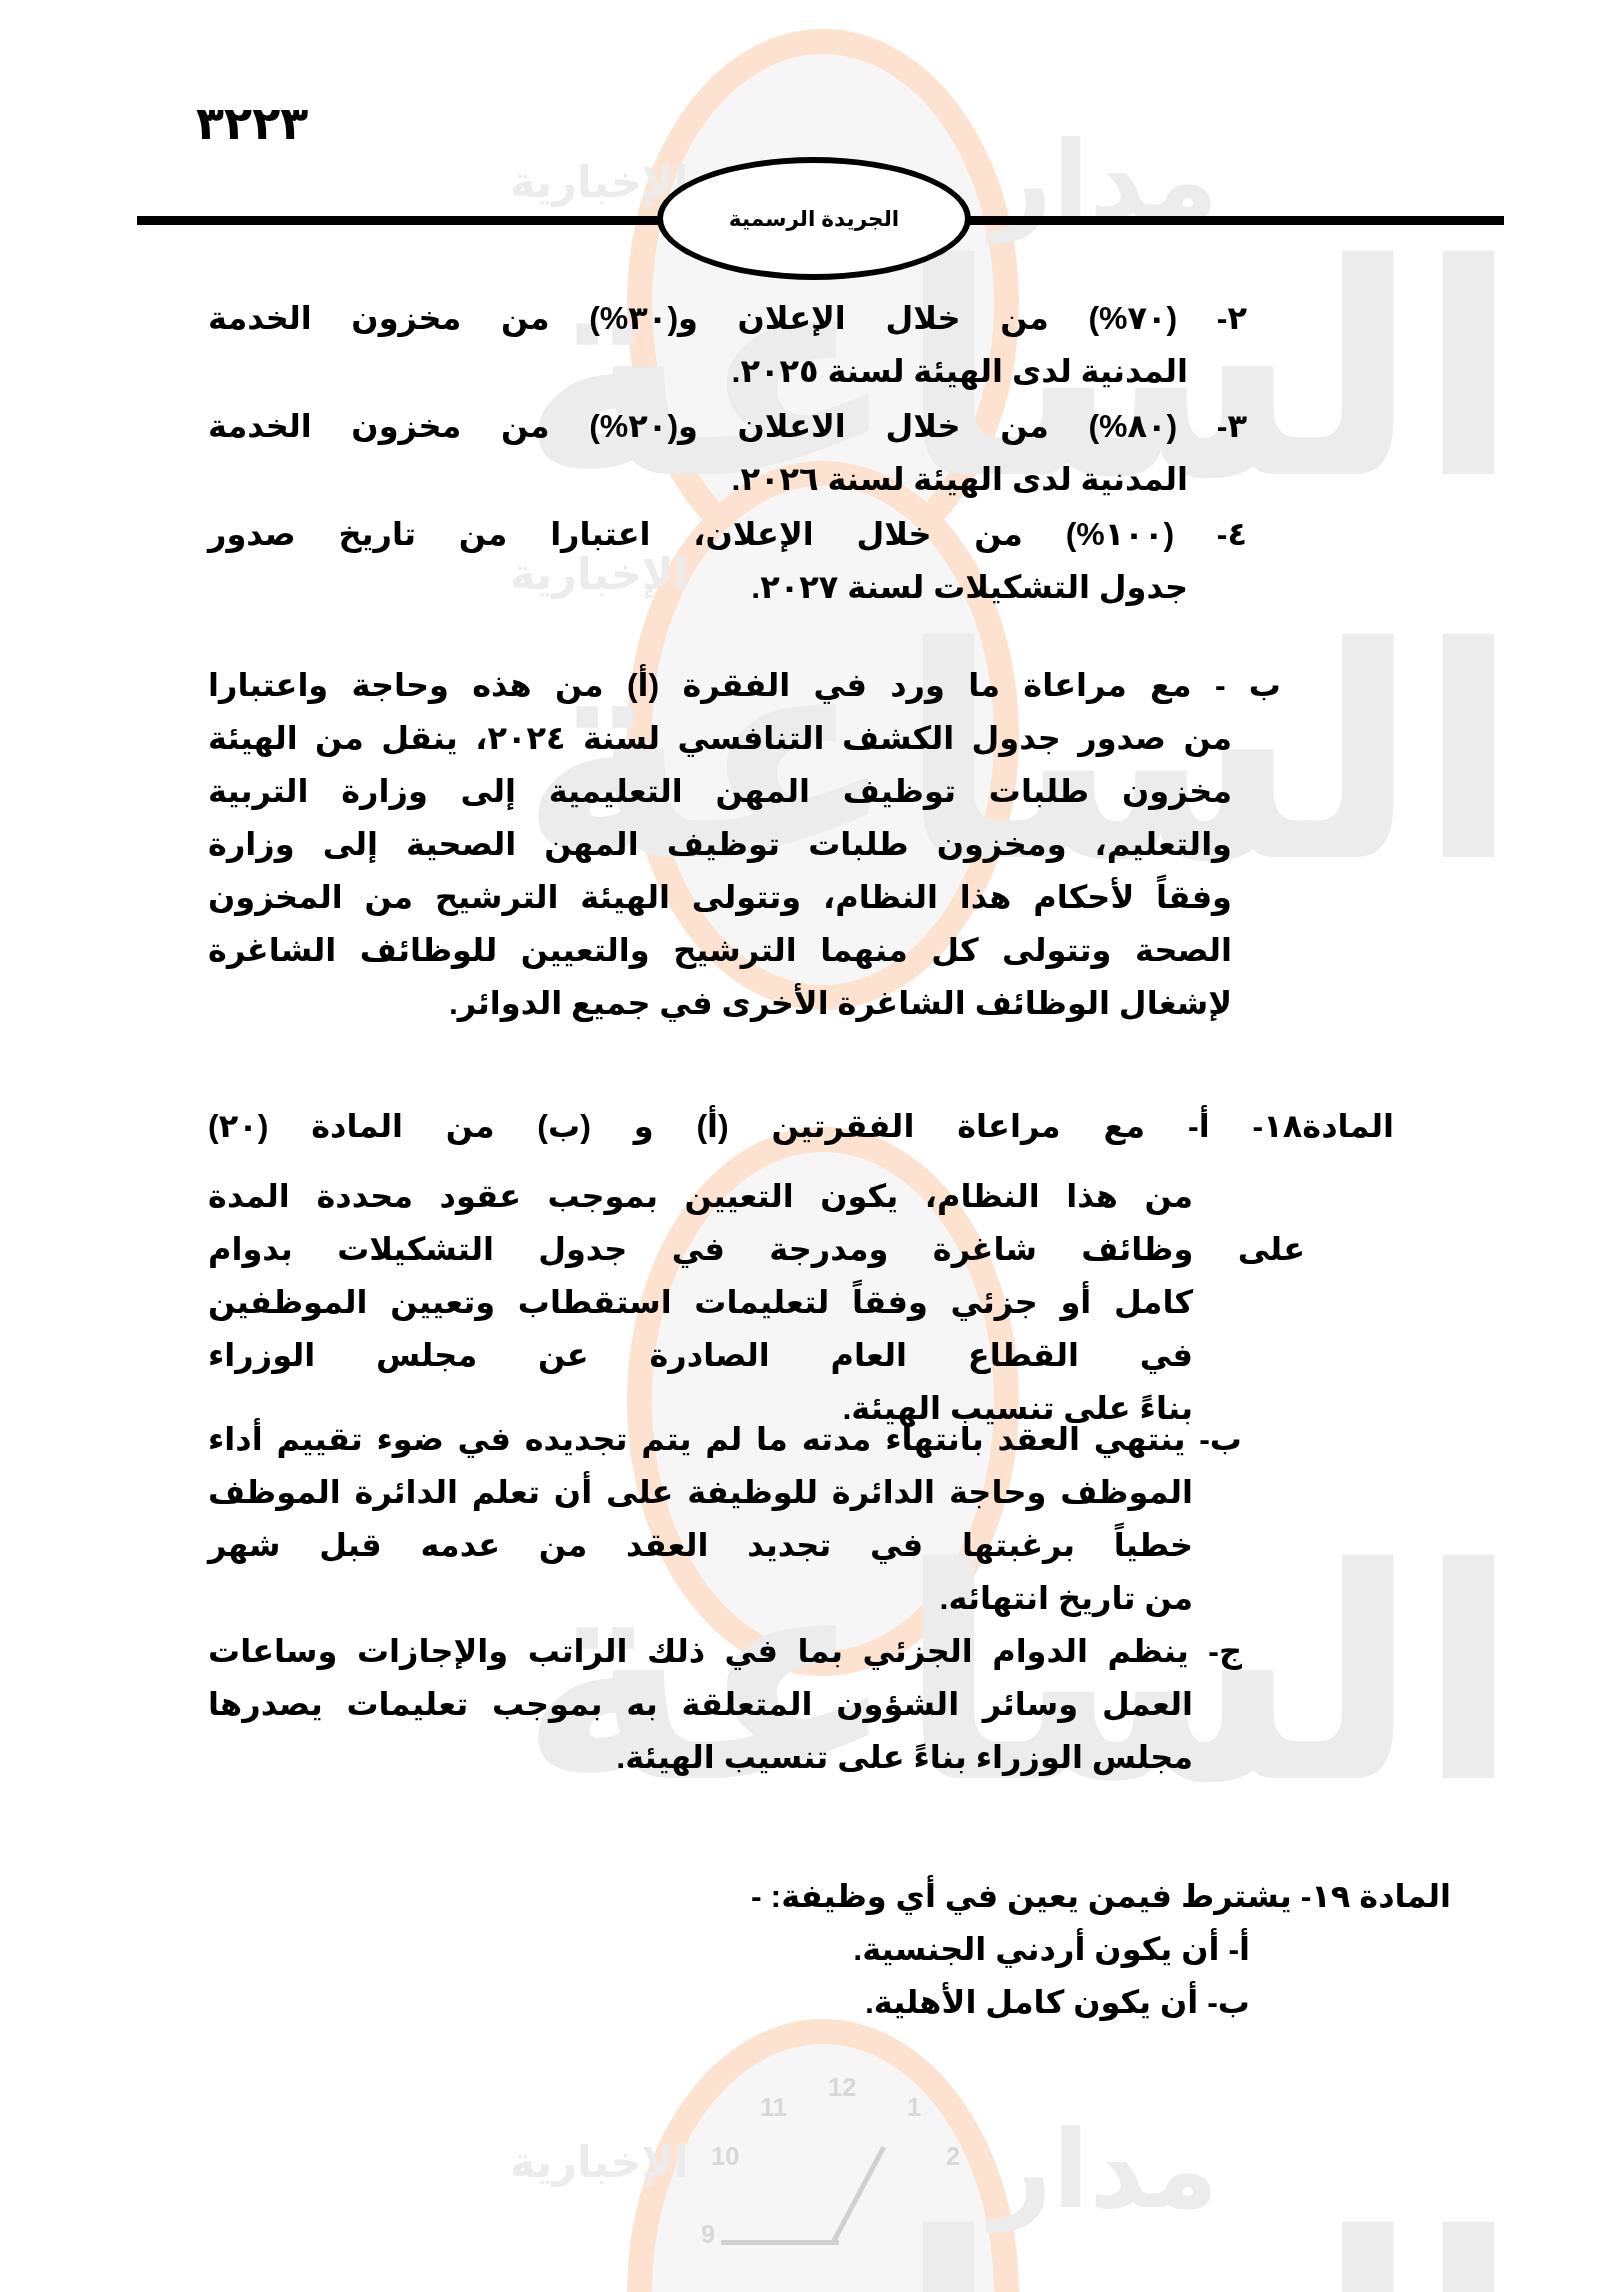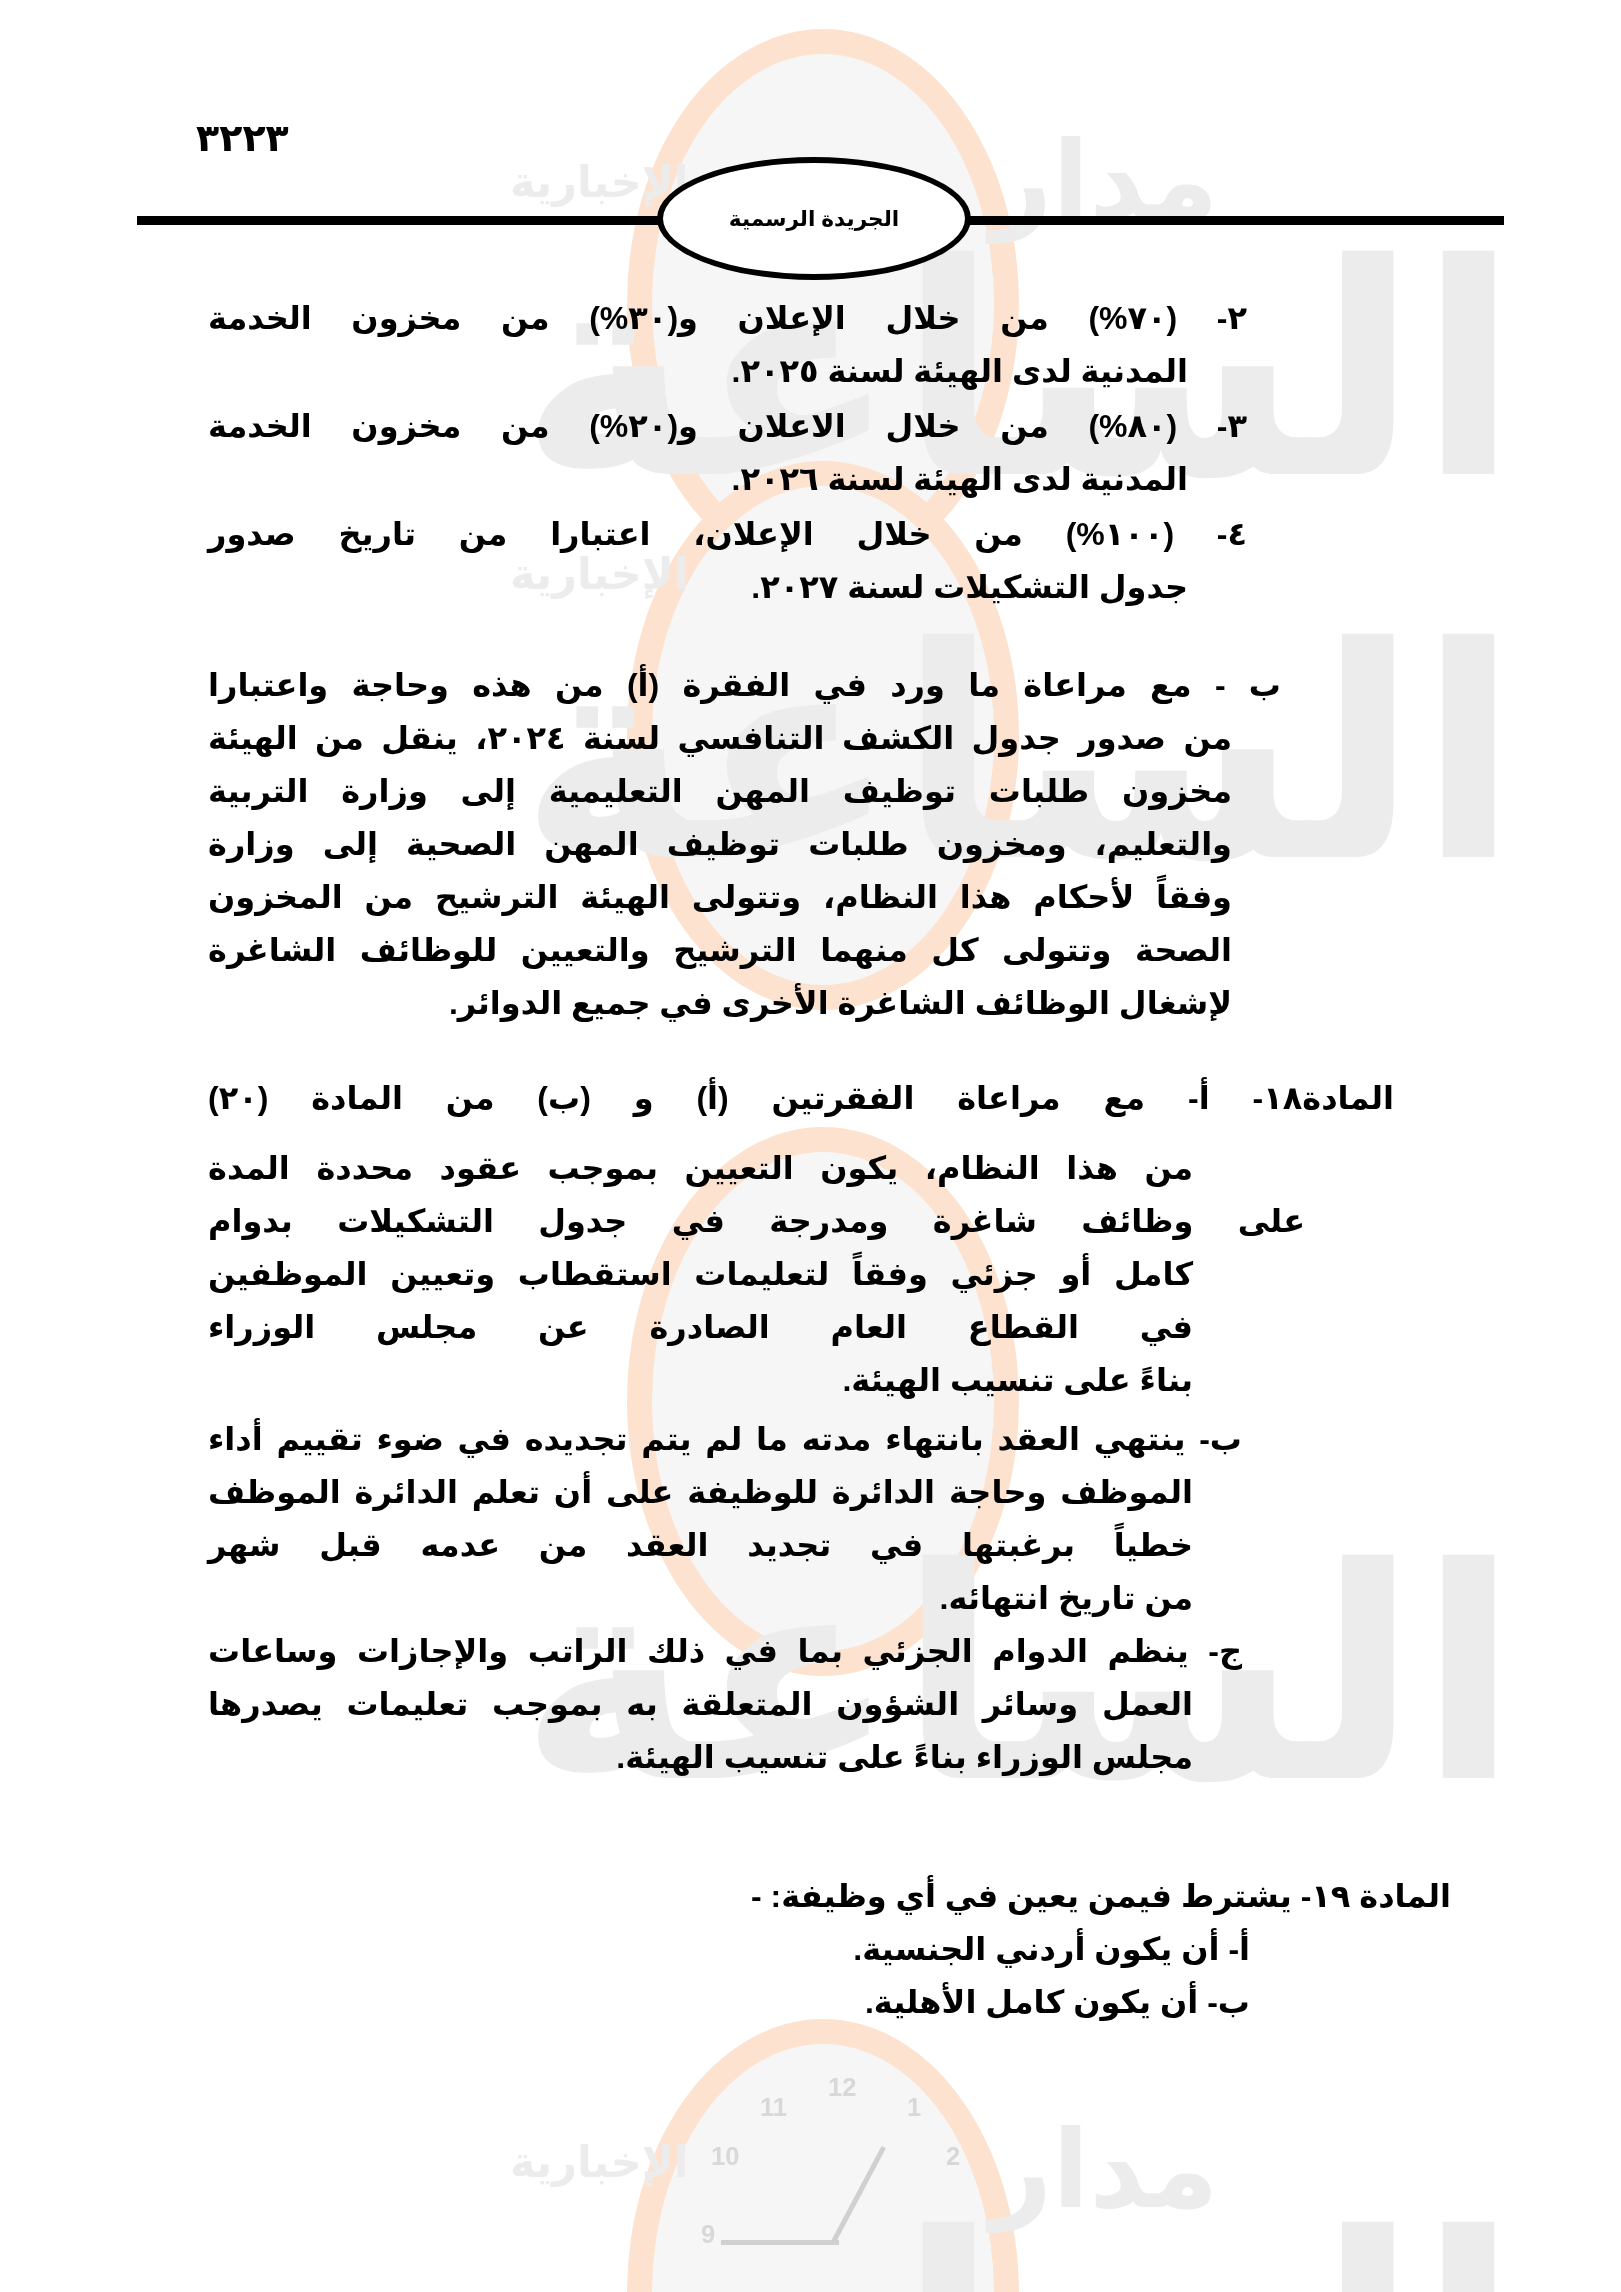--- a/index.html
+++ b/index.html
@@ -7,21 +7,21 @@
          font-family: "Liberation Sans", "DejaVu Sans", sans-serif; color: #000; }
 
   
   .wm { position: absolute; pointer-events: none; }
   .wm-clock { border-radius: 50%; border: 25.5px solid #fde3cf; background: #f6f6f6; box-sizing: border-box; }
   .wm-clock .num { position: absolute; font-size: 25.5px; color: #d8d8d8; font-weight: bold; }
   .wm-clock .hand { position: absolute; background: #d0d0d0; transform-origin: 0 50%; height: 4.9px; }
   .wm-text { color: #ececec; font-weight: bold; direction: rtl; }
 
   
-  .page-number { position: absolute; left: 196px; top: 96px; font-size: 38px; font-weight: bold; letter-spacing: 9.8px; margin-top: 20px; }
+  .page-number { position: absolute; left: 196px; top: 96px; font-size: 46px; font-weight: bold; letter-spacing: 9.8px; }
   .rule { position: absolute; left: 137px; width: 1367px; top: 216px; height: 8.8px; background: #000; }
   .oval { position: absolute; left: 657px; top: 157px; width: 314px; height: 123px; border: 6.9px solid #000; border-radius: 50%;
           background: #fff; box-sizing: border-box; display: flex; align-items: center; justify-content: center; }
   .oval span { font-size: 21.6px; font-weight: bold; direction: rtl; }
 
   
   .txt { position: absolute; direction: rtl; text-align: justify; text-align-last: right;
          font-size: 32px; font-weight: bold; line-height: 53px; }
   .line { display: block; white-space: nowrap; }
   .just { text-align-last: justify; }
@@ -81,21 +81,21 @@
 <div class="txt" style="left:208px;top:659px;width:1073px;">
   <span class="line just">ب - مع مراعاة ما ورد في الفقرة (أ) من هذه وحاجة واعتبارا</span>
   <span class="line just" style="margin-right:49px;">من صدور جدول الكشف التنافسي لسنة ٢٠٢٤، ينقل من الهيئة</span>
   <span class="line just" style="margin-right:49px;">مخزون طلبات توظيف المهن التعليمية إلى وزارة التربية</span>
   <span class="line just" style="margin-right:49px;">والتعليم، ومخزون طلبات توظيف المهن الصحية إلى وزارة</span>
   <span class="line just" style="margin-right:49px;">وفقاً لأحكام هذا النظام، وتتولى الهيئة الترشيح من المخزون</span>
   <span class="line just" style="margin-right:49px;">الصحة وتتولى كل منهما الترشيح والتعيين للوظائف الشاغرة</span>
   <span class="line" style="margin-right:49px;">لإشغال الوظائف الشاغرة الأخرى في جميع الدوائر.</span>
 </div>
 
-<div class="txt" style="left:208px;top:1072px;width:1186px;">
+<div class="txt" style="left:208px;top:1100px;width:1186px;">
   <span class="line just">المادة١٨- أ- مع مراعاة الفقرتين (أ) و (ب) من المادة (٢٠)</span>
   <span class="line just" style="margin-right:201px;margin-top:17px;">من هذا النظام، يكون التعيين بموجب عقود محددة المدة</span>
   <span class="line just" style="margin-right:89px;">على وظائف شاغرة ومدرجة في جدول التشكيلات بدوام</span>
   <span class="line just" style="margin-right:201px;">كامل أو جزئي وفقاً لتعليمات استقطاب وتعيين الموظفين</span>
   <span class="line just" style="margin-right:201px;">في القطاع العام الصادرة عن مجلس الوزراء</span>
   <span class="line" style="margin-right:201px;">بناءً على تنسيب الهيئة.</span>
 </div>
 
 <div class="txt" style="left:208px;top:1413px;width:1034px;">
   <span class="line just">ب- ينتهي العقد بانتهاء مدته ما لم يتم تجديده في ضوء تقييم أداء</span>

